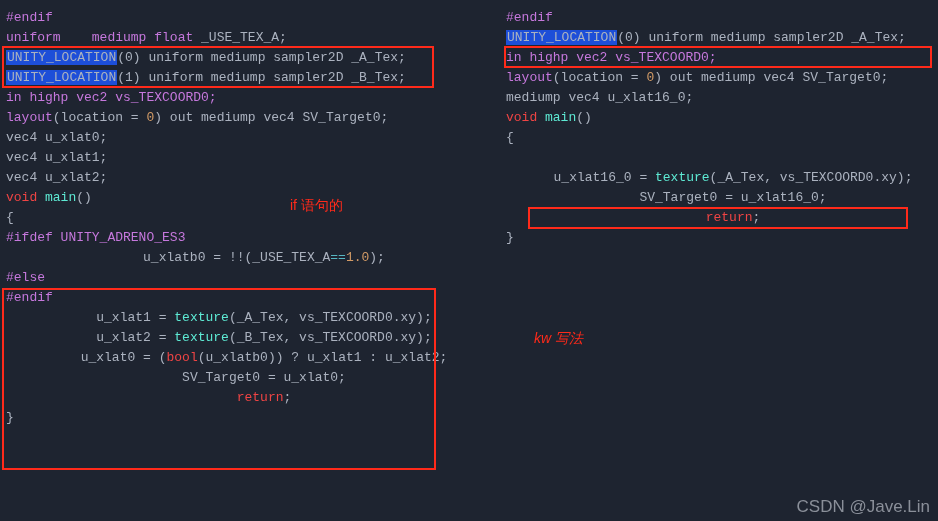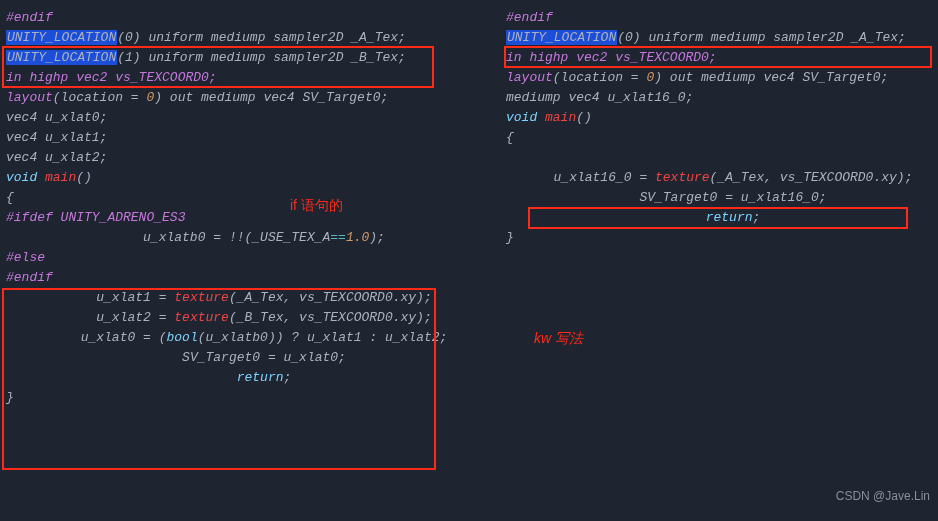--- a/index.html
+++ b/index.html
@@ -12,30 +12,29 @@
     width: 938px;
     height: 521px;
     overflow: hidden;
     position: relative;
   }
   .pane {
     position: absolute;
     top: 0;
     height: 521px;
     padding: 8px 6px;
-    font-style: italic;
   }
   .left { left: 0; width: 500px; }
   .right { left: 500px; width: 438px; }
   .line { white-space: pre; height: 20px; }
   .ind1 { padding-left: 28px; text-align: center; }
-  .kw   { color: #7dd3fc; } 
+  .kw   { color: #ef4444; } 
   .mac  { color: #c678dd; } 
   .type { color: #c678dd; }
-  .fn   { color: #ef4444; margin-top: 31px; } 
+  .fn   { color: #5eead4; margin-top: 31px; } 
   .id   { color: #abb2bf; }
   .num  { color: #d19a66; }
   .sel  { background: #1d4ed8; color: #abb2bf; padding: 0 1px; }
   .punc { color: #abb2bf; }
   .op   { color: #56b6c2; }
   .annot {
     position: absolute;
     color: #ff2a1a;
     font-family: "Microsoft YaHei", "SimSun", sans-serif;
     font-size: 14px;
@@ -48,31 +47,32 @@
     border: 2px solid #ff2a1a;
     pointer-events: none;
   }
   .box-l1 { left: 2px;  top: 46px;  width: 432px; height: 42px; }
   .box-l2 { left: 2px;  top: 288px; width: 434px; height: 182px; }
   .box-r1 { left: 504px; top: 46px; width: 428px; height: 22px; }
   .box-r2 { left: 528px; top: 207px; width: 380px; height: 22px; }
   .watermark {
     position: absolute;
     right: 8px;
-    bottom: 15px;
+    bottom: 4px;
     color: #8a8f99;
     font-family: Arial, sans-serif;
-    font-size: 12px;
+    font-size: 17px;
   }
 </style>
 </head>
 <body>
 
 <div class="pane left">
   <div class="line"><span class="mac">#endif</span></div>
+  <div class="line"><span class="type">uniform    mediump </span><span class="type">float</span><span class="id"> _USE_TEX_A;</span></div>
   <div class="line"><span class="sel">UNITY_LOCATION</span><span class="id">(0) uniform mediump sampler2D _A_Tex;</span></div>
   <div class="line"><span class="sel">UNITY_LOCATION</span><span class="id">(1) uniform mediump sampler2D _B_Tex;</span></div>
   <div class="line"><span class="type">in highp vec2 vs_TEXCOORD0;</span></div>
   <div class="line"><span class="type">layout</span><span class="id">(location = </span><span class="num">0</span><span class="id">) out mediump vec4 SV_Target0;</span></div>
   <div class="line"><span class="id">vec4 u_xlat0;</span></div>
   <div class="line"><span class="id">vec4 u_xlat1;</span></div>
   <div class="line"><span class="id">vec4 u_xlat2;</span></div>
   <div class="line"><span class="kw">void</span><span class="fn"> main</span><span class="punc">()</span></div>
   <div class="line"><span class="punc">{</span></div>
   <div class="line"><span class="mac">#ifdef UNITY_ADRENO_ES3</span></div>

